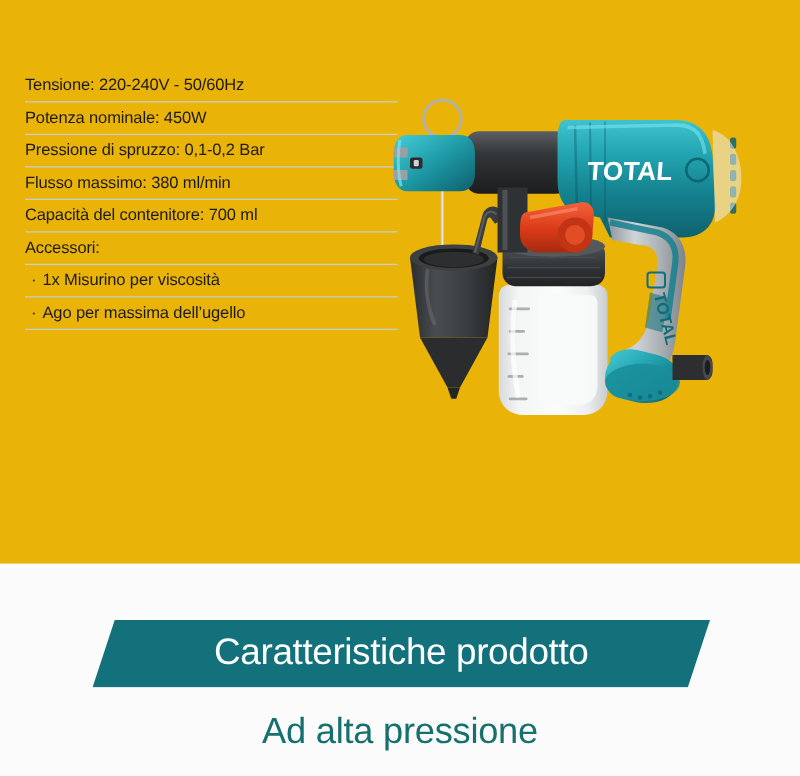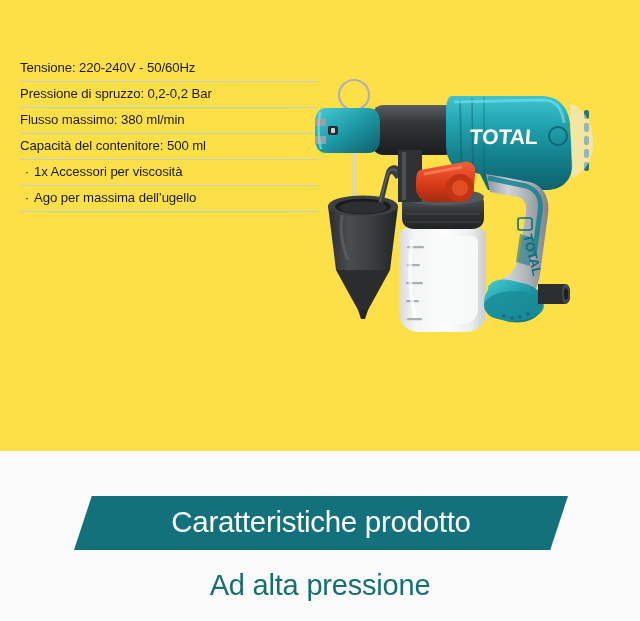--- a/index.html
+++ b/index.html
@@ -20,21 +20,21 @@
     height: 621px;
   }
 
   
   #spec-section {
     position: absolute;
     left: 0;
     top: 0;
     width: 640px;
     height: 451px;
-    background: #fde047;
+    background: #eab308;
   }
 
   #spec-table {
     position: absolute;
     left: 20px;
     top: 59px;
     width: 298px;
   }
   .spec-row {
     border-top: 1.5px solid #c3d0cf;
@@ -137,38 +137,44 @@
 <div id="page">
 
   <div id="spec-section">
 
     <div id="spec-table">
 
       <div class="spec-row first-line">
         <span>Tensione: 220-240V - 50/60Hz</span>
       </div>
 
-
-      <div class="spec-row">
-        <span>Pressione di spruzzo: 0,2-0,2 Bar</span>
+      <div class="spec-row">
+        <span>Potenza nominale: 450W</span>
+      </div>
+
+      <div class="spec-row">
+        <span>Pressione di spruzzo: 0,1-0,2 Bar</span>
       </div>
 
       <div class="spec-row">
         <span>Flusso massimo: 380 ml/min</span>
       </div>
 
 
       <div class="spec-row">
-        <span>Capacità del contenitore: 500 ml</span>
-      </div>
-
+        <span>Capacità del contenitore: 700 ml</span>
+      </div>
+
+      <div class="spec-row">
+        <span>Accessori:</span>
+      </div>
 
       <div class="spec-row bullet">
         <span class="dot">·</span>
-        <span>1x Accessori per viscosità</span>
+        <span>1x Misurino per viscosità</span>
       </div>
 
       <div class="spec-row bullet">
         <span class="dot">·</span>
         <span>Ago per massima dell’ugello</span>
       </div>
 
 
       <div id="spec-bottom-rule"></div>
     </div>

